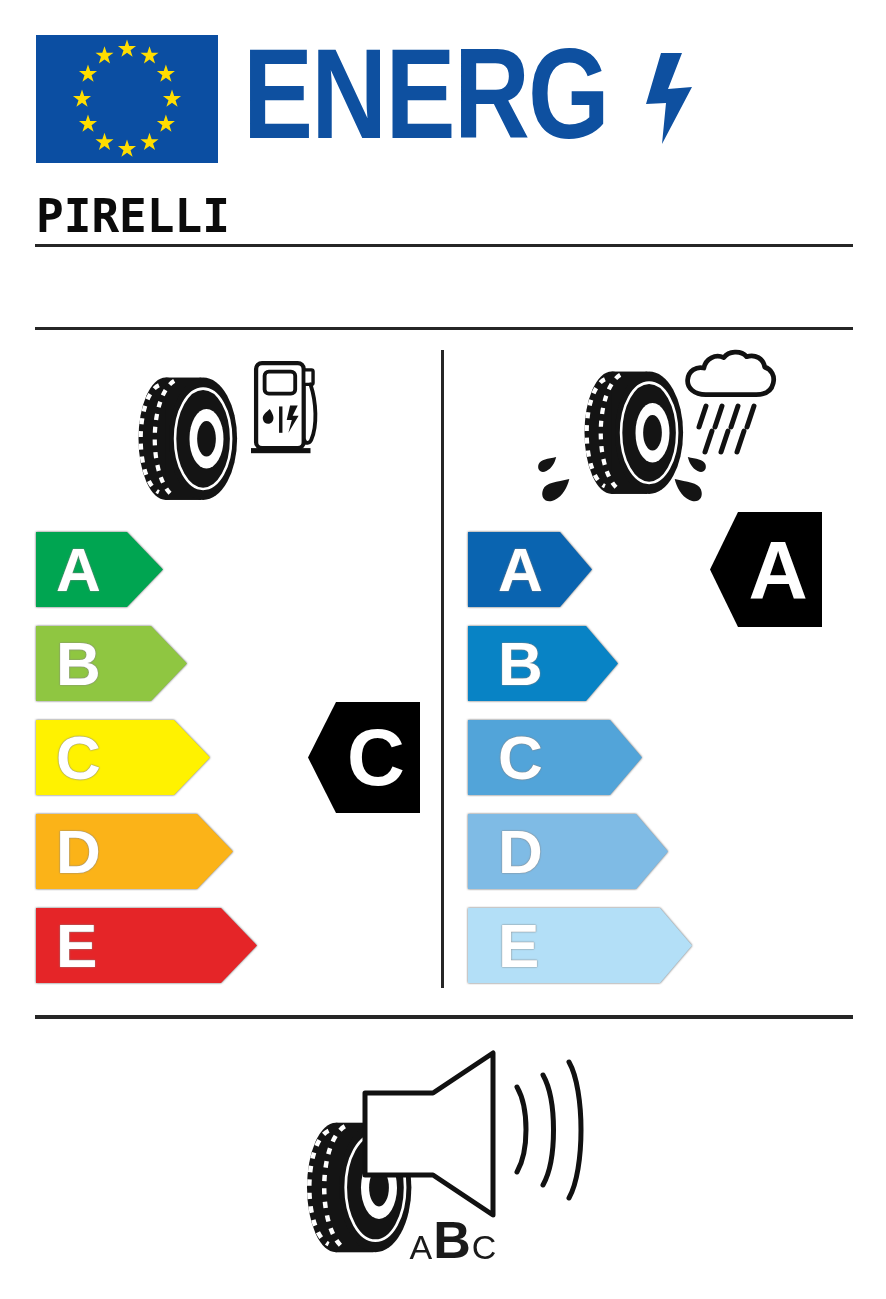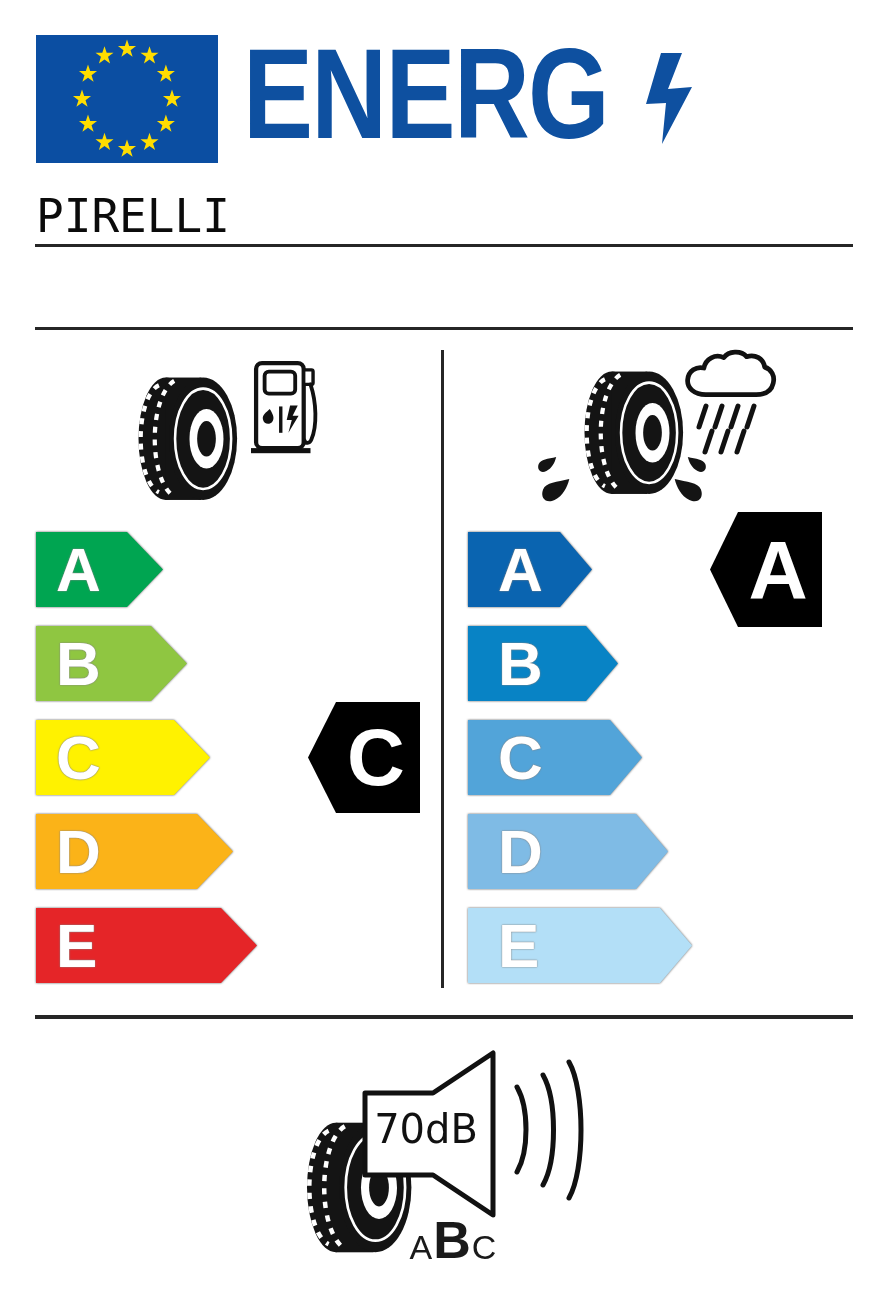--- a/index.html
+++ b/index.html
@@ -8,21 +8,21 @@
 
   .hline { position:absolute; left:35px; width:818px; background:#262626; }
   .vline { position:absolute; background:#262626; }
 
   .energ { position:absolute; left:243px; top:30px; font-weight:bold; font-size:128px;
            line-height:1; letter-spacing:-2px; transform:scaleX(.82); transform-origin:left top;
            white-space:nowrap; }
   .bolt-svg { position:absolute; left:628px; top:48px; }
 
   .brand { position:absolute; left:36px; top:189px; font-family:"DejaVu Sans Mono", monospace;
-           font-weight:normal; font-size:46px; color:#0b0b0b; letter-spacing:0px; }
+           font-weight:bold; font-size:46px; color:#0b0b0b; letter-spacing:0px; }
 
   .flag-svg { position:absolute; left:36px; top:35px; }
   .icons-svg { position:absolute; }
 
   .cls-row { position:absolute; height:75px; filter:drop-shadow(0 0 1px rgba(60,60,60,.85)); }
   .arrow { width:100%; height:100%;
            clip-path:polygon(0 0, calc(100% - var(--tip,36px)) 0, 100% 50%, calc(100% - var(--tip,36px)) 100%, 0 100%); }
   .arrow span { display:block; line-height:75px; font-size:62px; font-weight:bold; color:#fff;
                 text-shadow:0 0 2px #8a8a8a, 0 0 1px #777; }
   .arrow.pl20 span { padding-left:20px; }
@@ -210,20 +210,19 @@
     <g transform="translate(8,80) scale(0.9)">
       <use href="#tire"></use>
     </g>
     <polygon points="75,53 143,53 203,13 203,175 143,135 75,135" fill="#fff" stroke="#111" stroke-width="5" stroke-linejoin="round"></polygon>
     <g stroke="#111" stroke-width="5" fill="none" stroke-linecap="round">
       <path d="M227,47 C239,68 239,111 227,132"></path>
       <path d="M253,35 C267,60 267,120 253,145"></path>
       <path d="M279,22 C295,50 295,130 279,158"></path>
     </g>
   </svg>
-  <div class="db-text">70dB</div>
   <div class="abc-row">
     <span class="sm">A</span>
     <span class="big">B</span>
     <span class="sm">C</span>
   </div>
 
 </div>
 
 </body></html>

